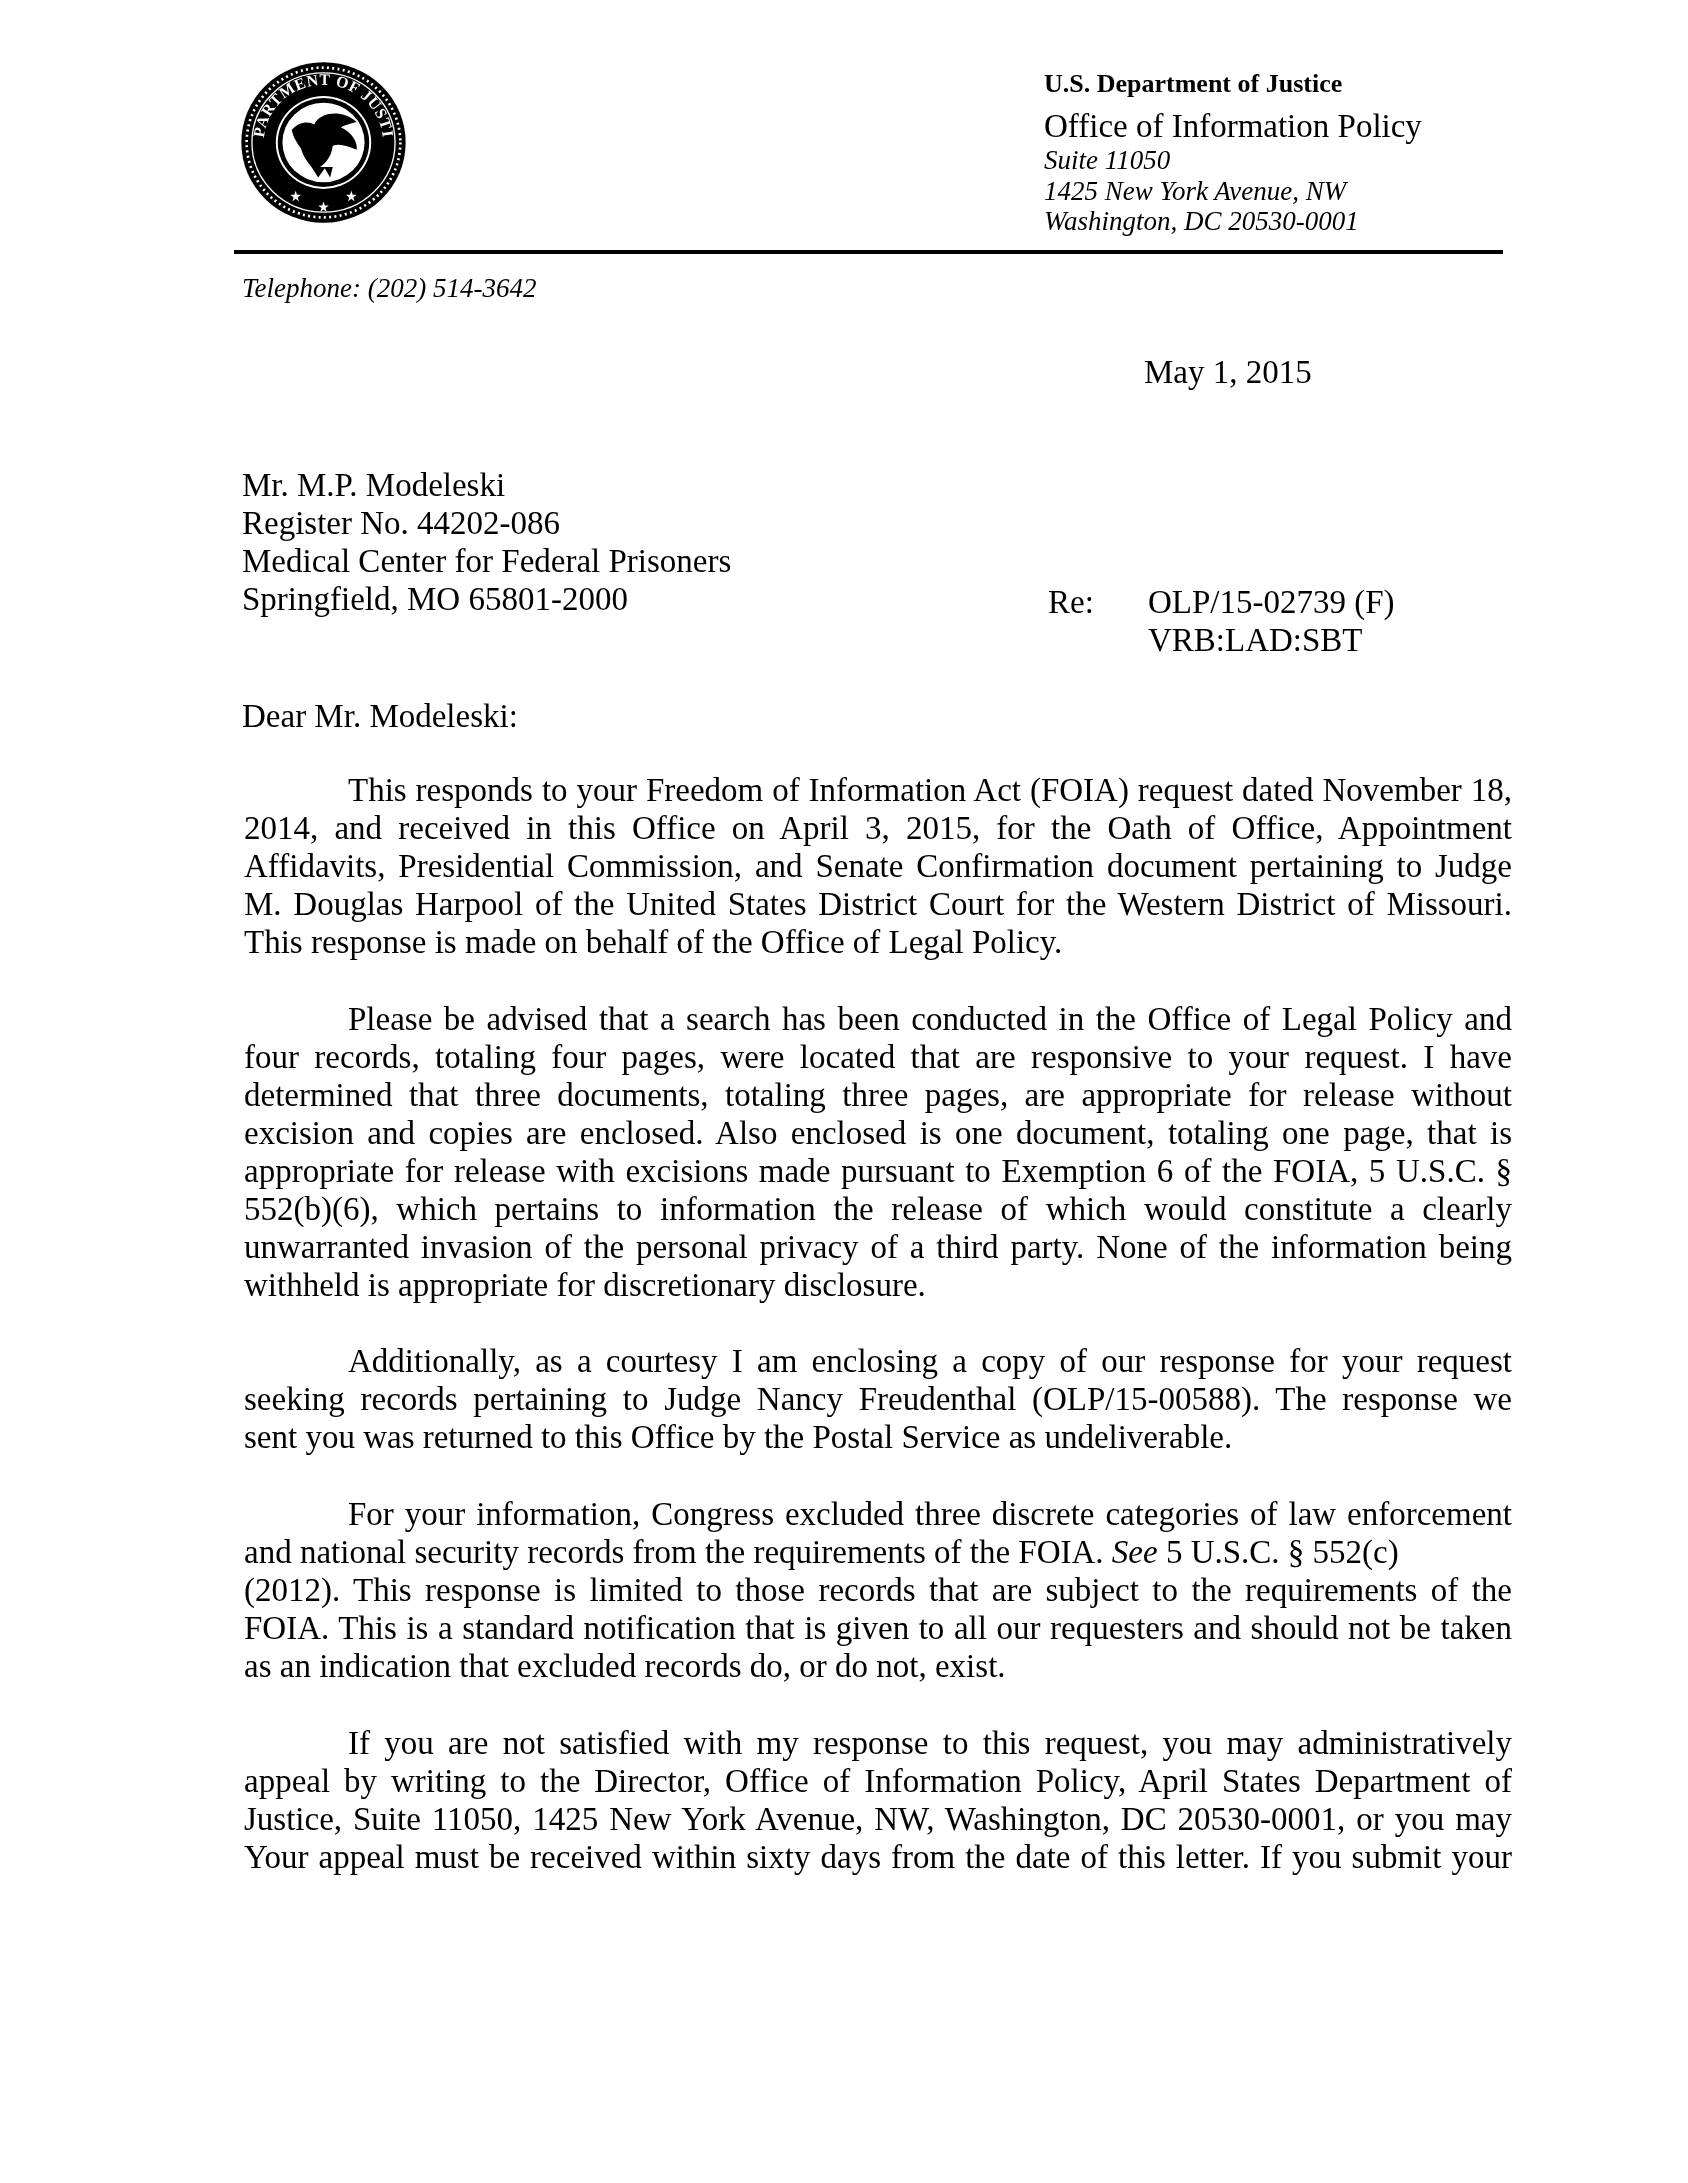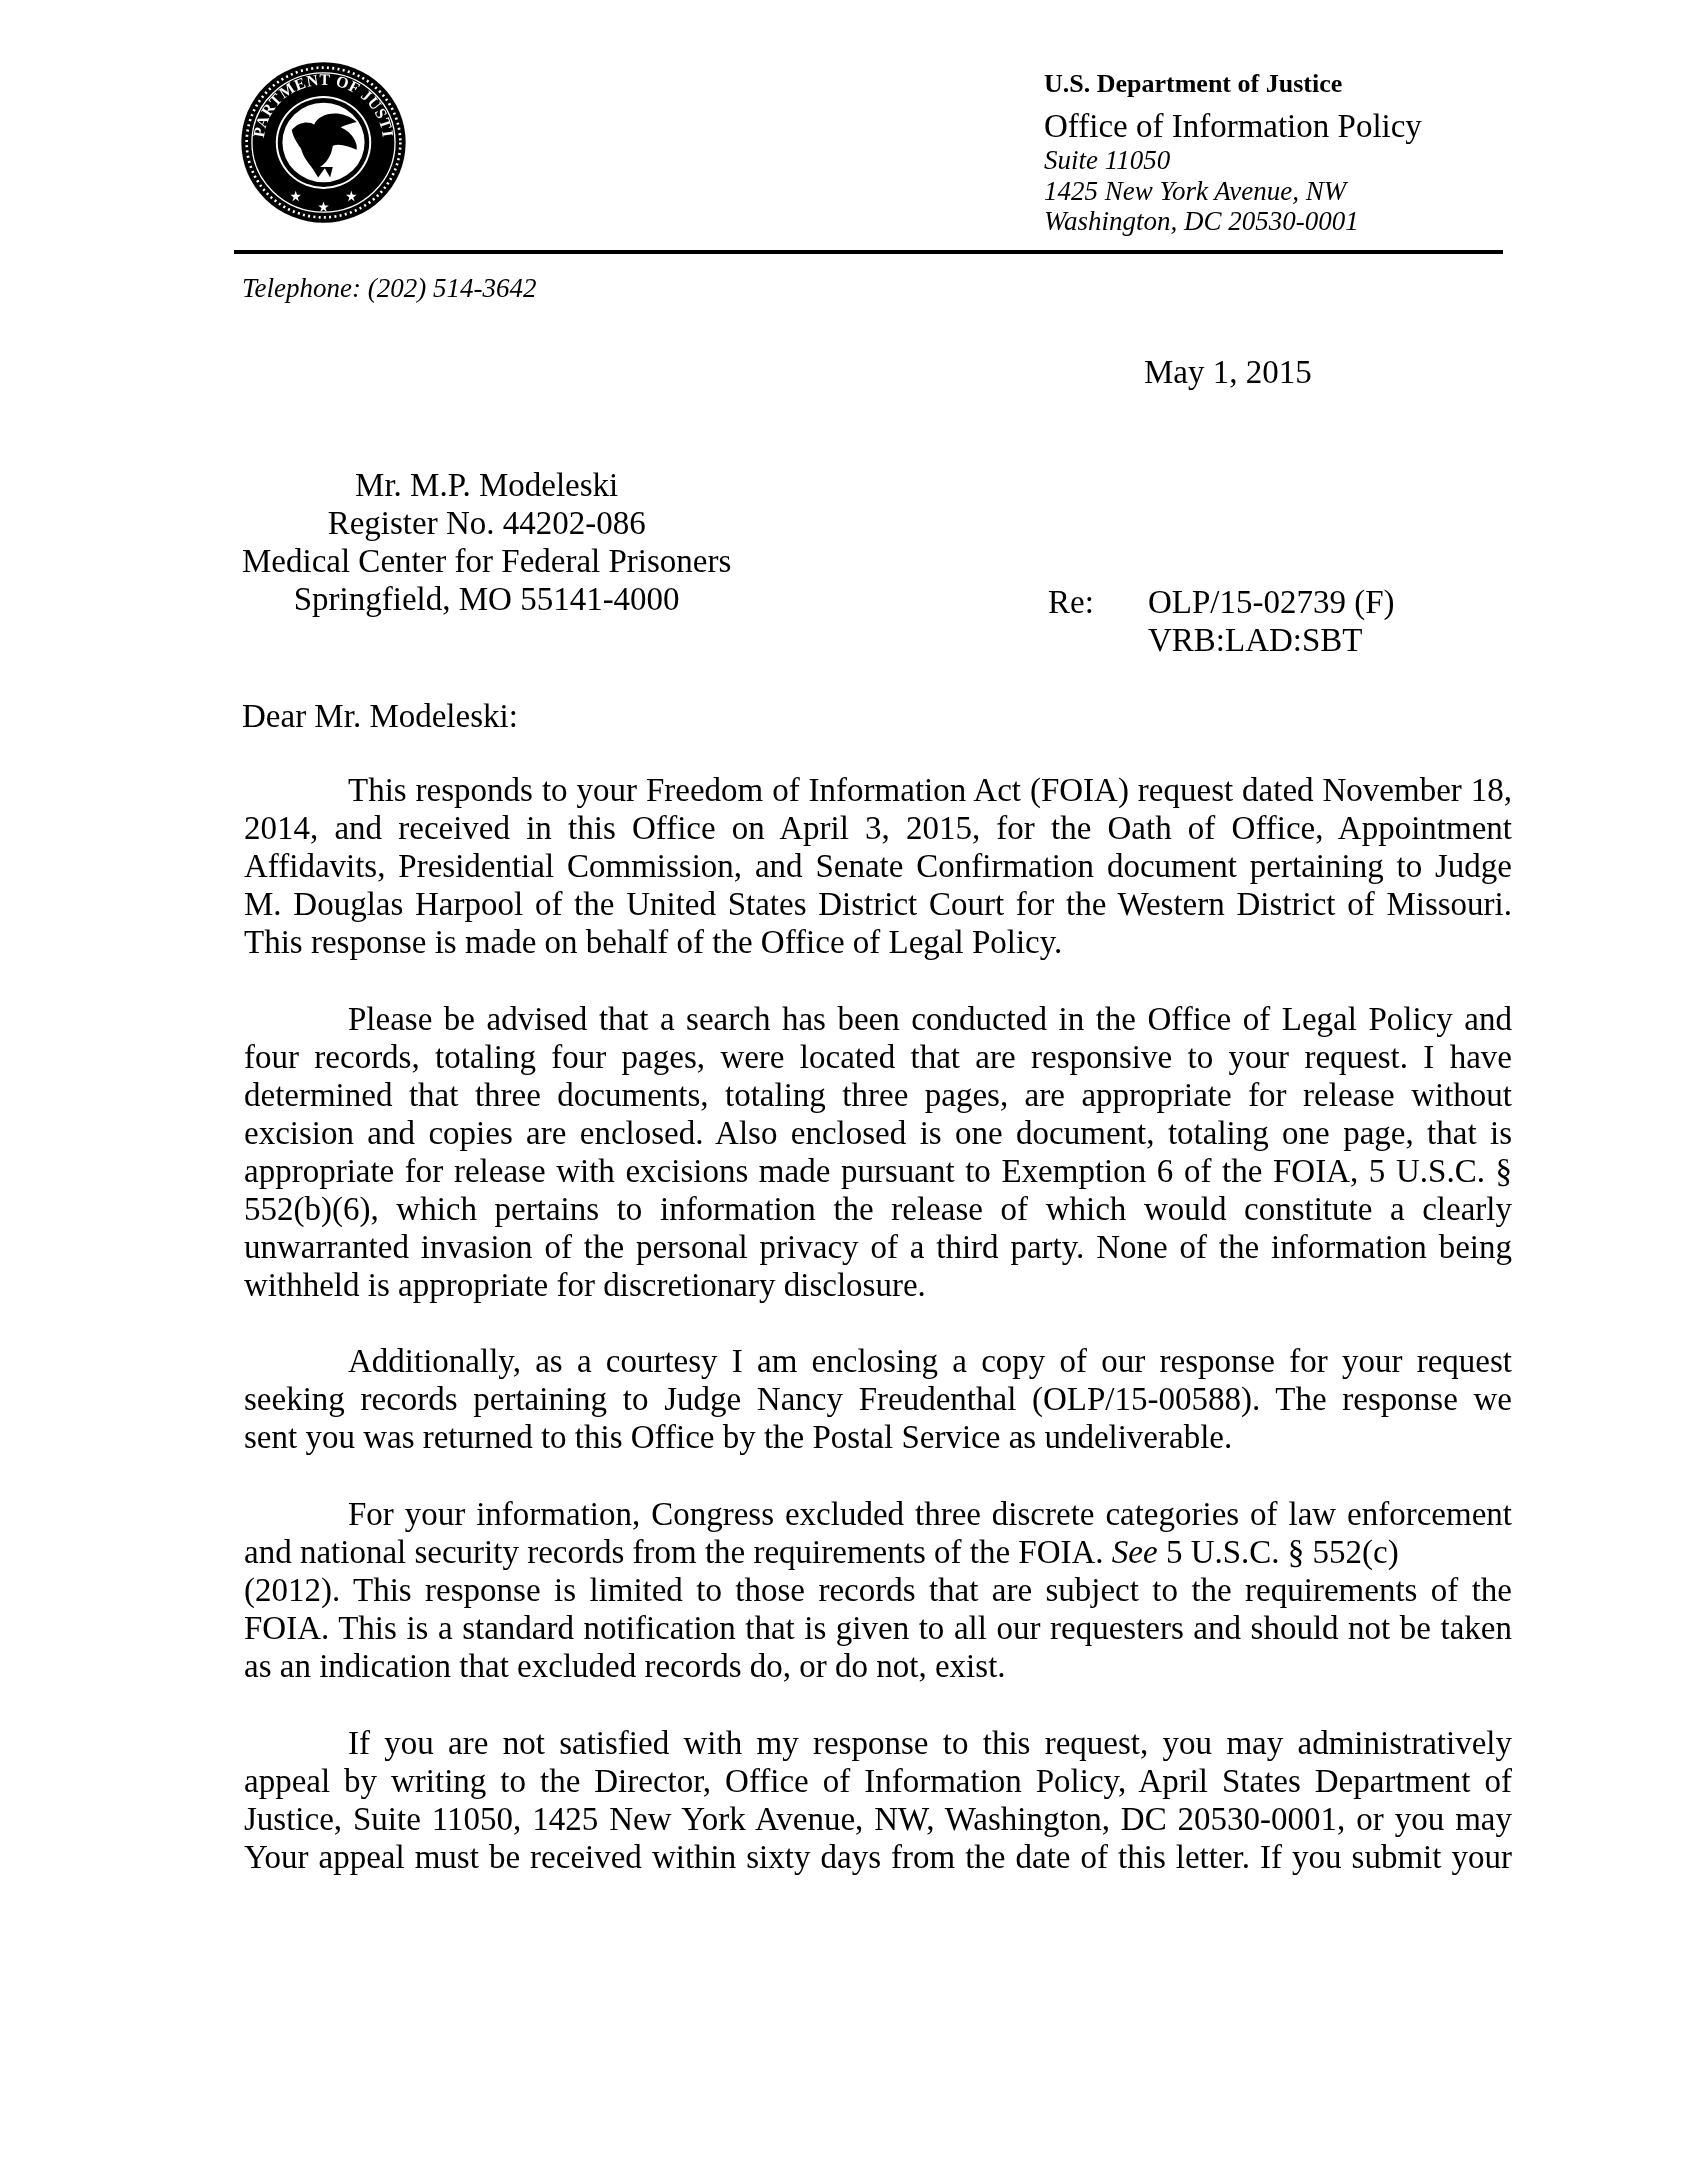--- a/index.html
+++ b/index.html
@@ -9,21 +9,21 @@
   .seal { position: absolute; left: 240px; top: 61px; width: 167px; height: 163px; }
   .hdr { position: absolute; left: 1044px; }
   .hdr-title { font-weight: bold; font-size: 26px; line-height: 38px; }
   .hdr-office { font-size: 33px; line-height: 38px; }
   .hdr-it { font-style: italic; font-size: 27px; line-height: 30.5px; }
   .rule { position: absolute; left: 234px; top: 250px; width: 1269px; height: 4px; background: #000; }
   .tel { left: 242px; top: 273px; font-style: italic; font-size: 27px; line-height: 30.5px; }
   .body-text { font-size: 33px; line-height: 38px; }
   .date { left: 1144px; top: 353px; }
   .addr { position: absolute; left: 242px; top: 466px; font-size: 33px; line-height: 38px; }
-  .addr div { white-space: nowrap; text-align: center; }
+  .addr div { white-space: nowrap; }
   .re-label { left: 1048px; top: 583px; }
   .re-block { position: absolute; left: 1148px; top: 583px; font-size: 33px; line-height: 38px; }
   .re-block div { white-space: nowrap; }
   .salutation { left: 242px; top: 697px; }
   .para { position: absolute; left: 244px; width: 1268px; font-size: 33px; line-height: 38px; }
   .para .ln { white-space: nowrap; display: block; text-align: justify; text-align-last: justify; }
   .para .ln.first { padding-left: 104px; }
   .para .ln.last { text-align-last: left; }
   .para .ln.nojust { text-align-last: left; }
   .link { text-decoration: underline; text-underline-offset: 4px; text-decoration-thickness: 2px; }
@@ -66,21 +66,21 @@
 <div class="rule"></div>
 
 <div class="abs tel">Telephone: (202) 514-3642</div>
 
 <div class="abs body-text date">May 1, 2015</div>
 
 <div class="addr">
   <div>Mr. M.P. Modeleski</div>
   <div>Register No. 44202-086</div>
   <div>Medical Center for Federal Prisoners</div>
-  <div>Springfield, MO  55141-4000</div>
+  <div>Springfield, MO  65801-2000</div>
 </div>
 
 <div class="abs body-text re-label">Re:</div>
 <div class="re-block">
   <div>OLP/15-02739 (F)</div>
   <div>VRB:LAD:SBT</div>
 </div>
 
 <div class="abs body-text salutation">Dear Mr. Modeleski:</div>
 

